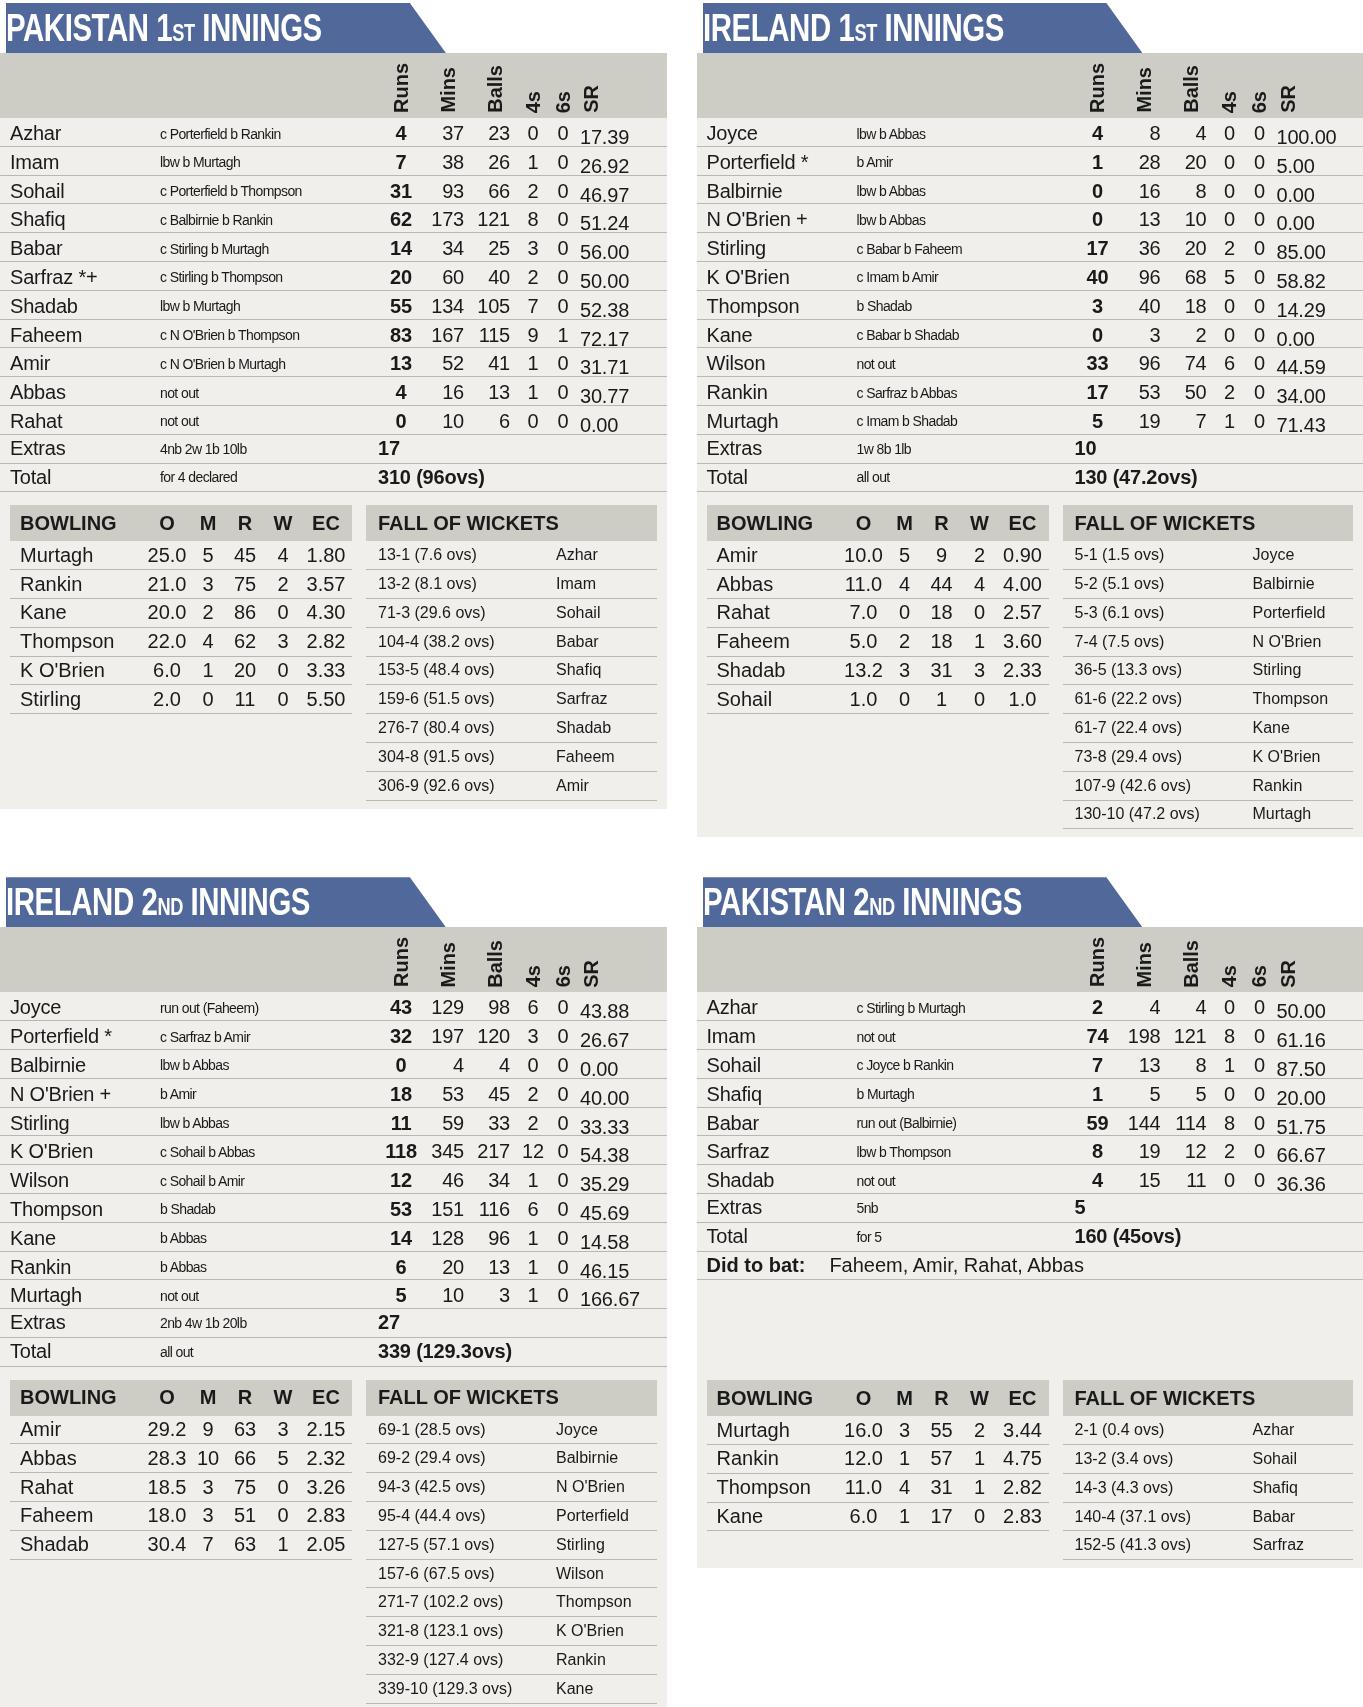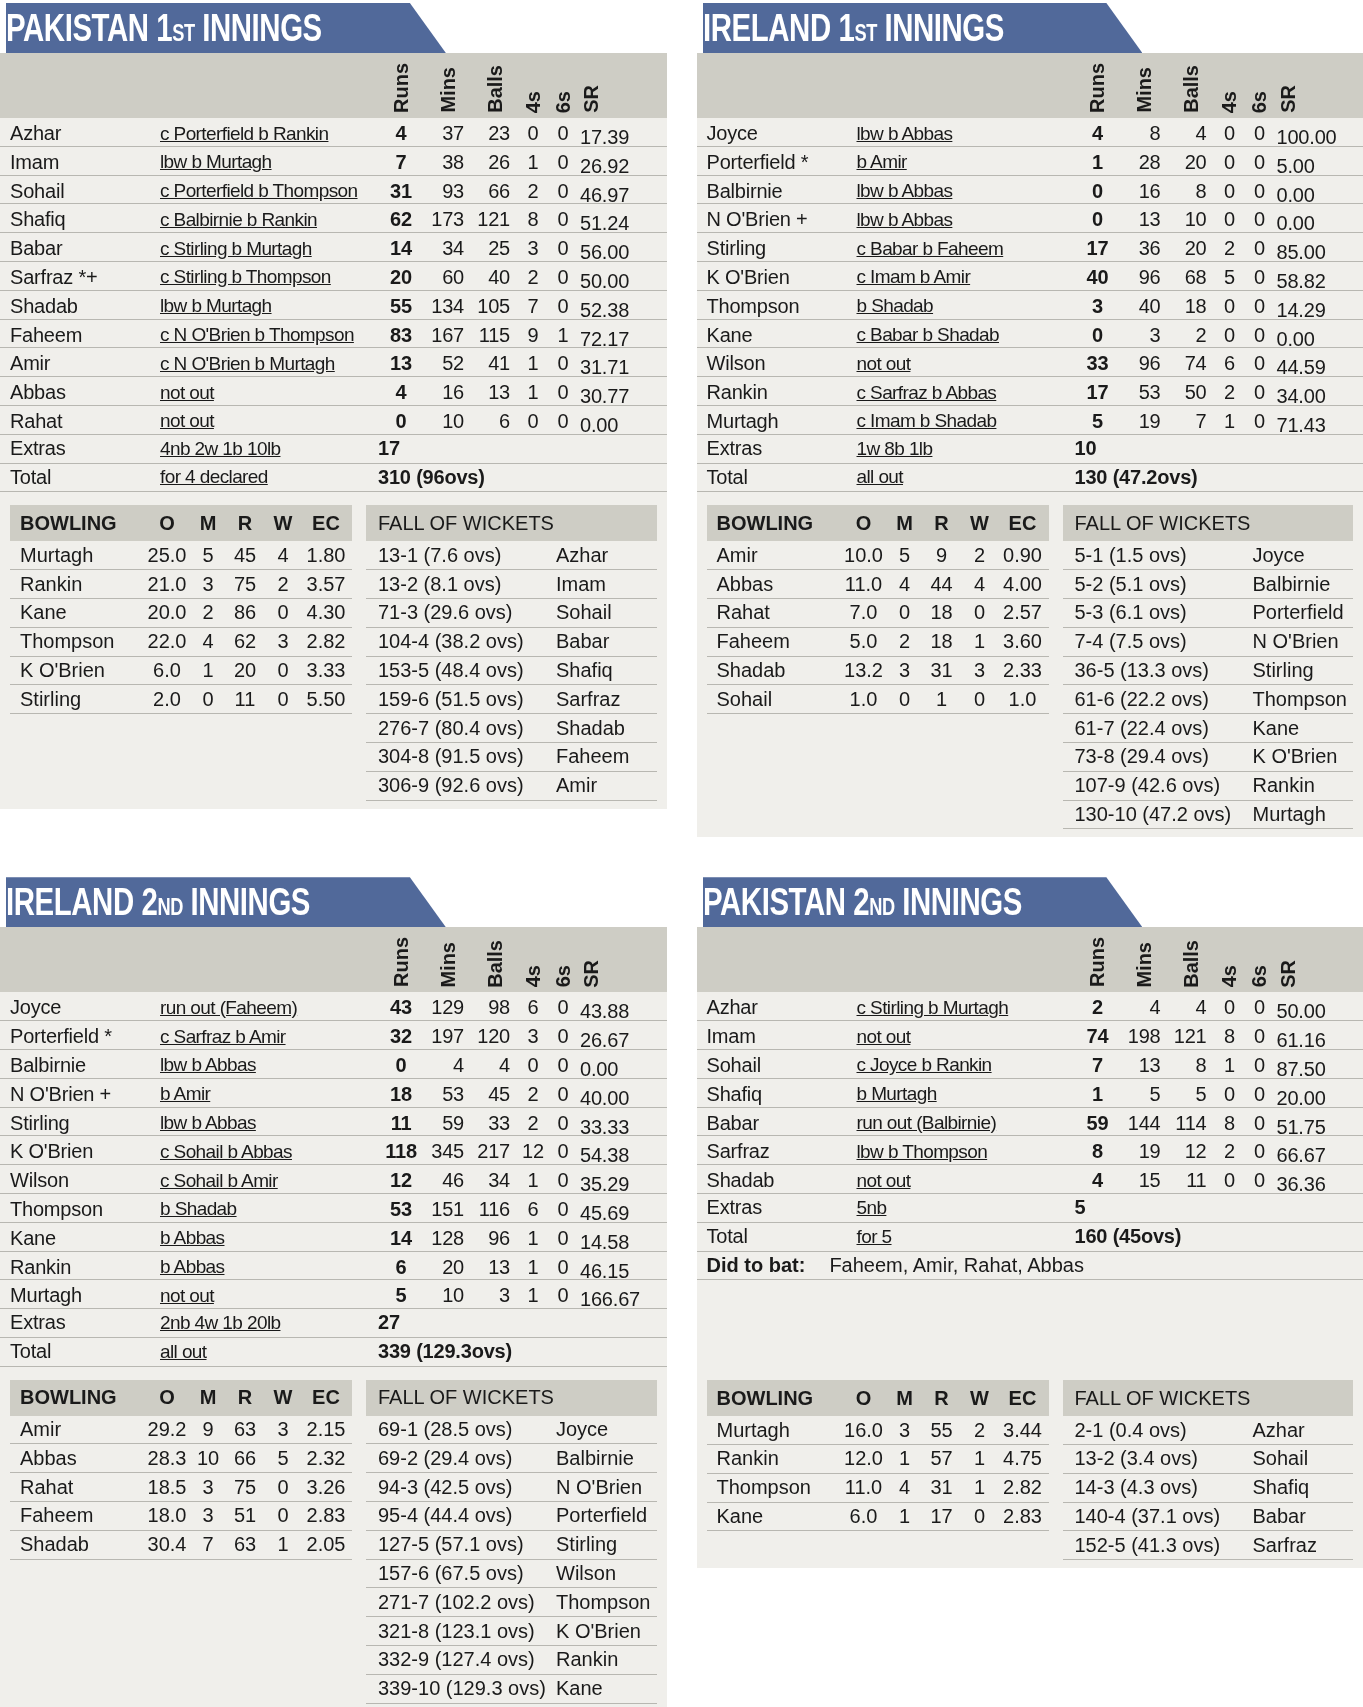--- a/index.html
+++ b/index.html
@@ -25,39 +25,39 @@
   .stat-strip{height:65px;background:var(--strip);display:grid;
               grid-template-columns:var(--batcols);align-items:end;
               padding:0 10px 5px;box-sizing:border-box;}
   .hcell{display:flex;justify-content:center;}
   .hcell.h-sr{justify-content:flex-start;padding-left:2px;}
   .rot{writing-mode:vertical-rl;transform:rotate(180deg);font-weight:700;font-size:20px;}
   .brow{display:grid;grid-template-columns:var(--batcols);height:28.8px;align-items:center;
         border-bottom:1px solid var(--line);font-size:20px;letter-spacing:-.2px;
         padding:0 10px;box-sizing:border-box;}
   .cell{white-space:nowrap;min-width:0;}
-  .how{font-size:19px;letter-spacing:-.6px;text-decoration:underline;}
+  .how{font-size:14px;letter-spacing:-.6px;}
   .runs{font-weight:700;text-align:center;}
   .numr{text-align:right;padding-right:8px;}
   .cc{text-align:center;}
   .srv{padding-left:2px;margin-top:8px;}
   .wide{grid-column:3 / -1;font-weight:700;}
   .dnbrow{display:flex;gap:24px;align-items:center;height:28.8px;border-bottom:1px solid var(--line);
           font-size:20px;padding:0 10px;box-sizing:border-box;white-space:nowrap;}
   .dnb-label{font-weight:700;}
   .lower{display:grid;grid-template-columns:342px 1fr;column-gap:14px;margin-top:13px;padding:0 10px;box-sizing:border-box;}
   .lower.dnb-gap{margin-top:100px;}
   .bowl-strip{display:grid;grid-template-columns:var(--bowlcols);height:36px;align-items:center;
               background:var(--strip);font-weight:700;font-size:20px;padding-left:10px;box-sizing:border-box;}
   .oprow{display:grid;grid-template-columns:var(--bowlcols);height:28.8px;align-items:center;
          border-bottom:1px solid var(--line);font-size:20px;padding-left:10px;box-sizing:border-box;}
   .fow-strip{height:36px;display:flex;align-items:center;background:var(--strip);
-             font-weight:400;font-size:20px;padding-left:12px;box-sizing:border-box;}
+             font-weight:700;font-size:20px;padding-left:12px;box-sizing:border-box;}
   .fowrow{display:grid;grid-template-columns:178px 1fr;height:28.8px;align-items:center;
-          border-bottom:1px solid var(--line);font-size:20px;padding-left:12px;box-sizing:border-box;
+          border-bottom:1px solid var(--line);font-size:16px;padding-left:12px;box-sizing:border-box;
           white-space:nowrap;}
 </style>
 </head>
 <body>
 
 <div class="page">
   <div id="panels-grid">
       <section class="panel">
     <div class="banner">
       <span class="banner-text"><span>PAKISTAN 1</span><span class="ord">ST</span><span class="suffix">INNINGS</span></span>

